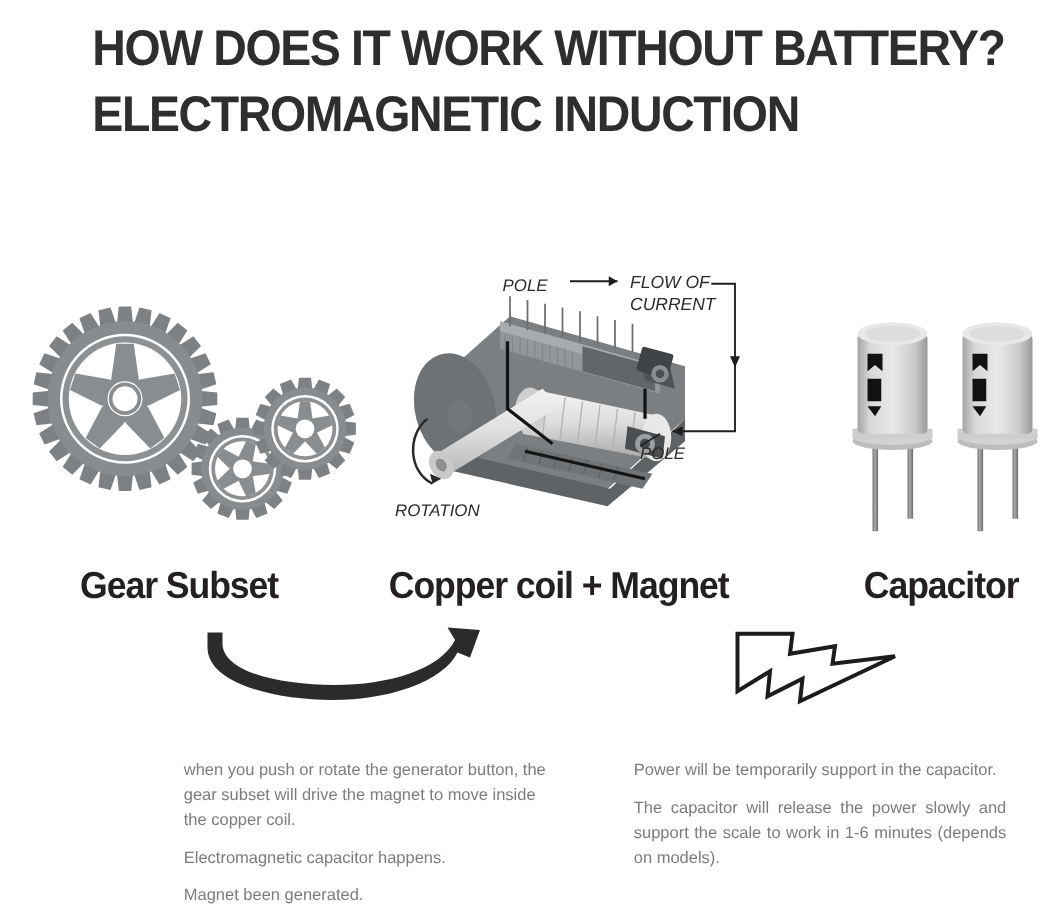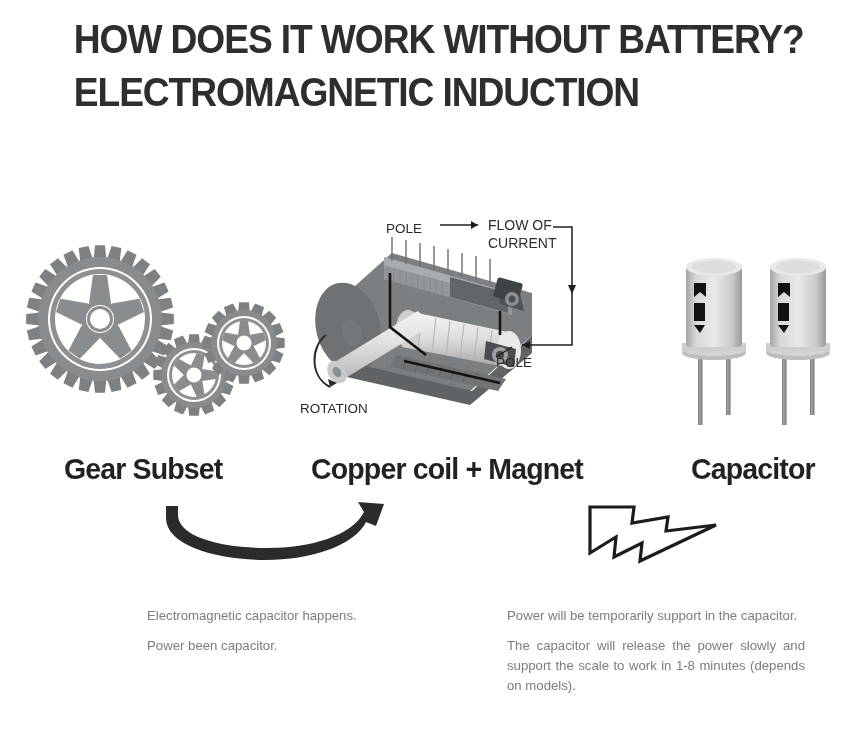--- a/index.html
+++ b/index.html
@@ -37,21 +37,21 @@
     transform: scaleX(0.93);
   }
   .title-line.l1 { font-size: 40px; }
   .title-line.l2 { font-size: 40px; margin-top: 6px; }
 
   
   .panel {
     position: absolute;
   }
   #panel-gears  { left: 22px;  top: 243px; width: 270px; height: 190px; }
-  #panel-coil   { left: 300px; top: 215px; width: 300px; height: 210px; }
+  #panel-coil   { left: 316px; top: 215px; width: 300px; height: 210px; font-style: italic; }
   #panel-cap    { left: 664px; top: 245px; width: 180px; height: 185px; }
 
   .caption {
     position: absolute;
     top: 452px;
     font-family: "Liberation Sans", sans-serif;
     font-weight: bold;
     font-size: 30px;
     color: #241f20;
     letter-spacing: -0.9px;
@@ -458,22 +458,23 @@
     </svg>
   </div>
 
   <div id="bolt">
     <svg viewBox="0 0 145 75" width="145" height="75">
       <path d="M 10 12 L 54 12 L 52 28 L 88 22 L 86 36 L 136 30 L 60 66 L 62 48 L 34 62 L 36 42 L 10 58 Z" fill="none" stroke="#1c1c1c" stroke-width="3.2" stroke-linejoin="miter"></path>
     </svg>
   </div>
 
   <div class="textcol" id="text-left">
+    <p>when you push or rotate the generator button, the gear subset will drive the magnet to move inside the copper coil.</p>
     <p>Electromagnetic capacitor happens.</p>
-    <p>Power been capacitor.</p>
+    <p>Magnet been generated.</p>
   </div>
 
   <div class="textcol" id="text-right">
     <p>Power will be temporarily support in the capacitor.</p>
-    <p class="justify">The capacitor will release the power slowly and support the scale to work in 1-8 minutes (depends on models).</p>
+    <p class="justify">The capacitor will release the power slowly and support the scale to work in 1-6 minutes (depends on models).</p>
   </div>
 
 </div>
 
 </body></html>

